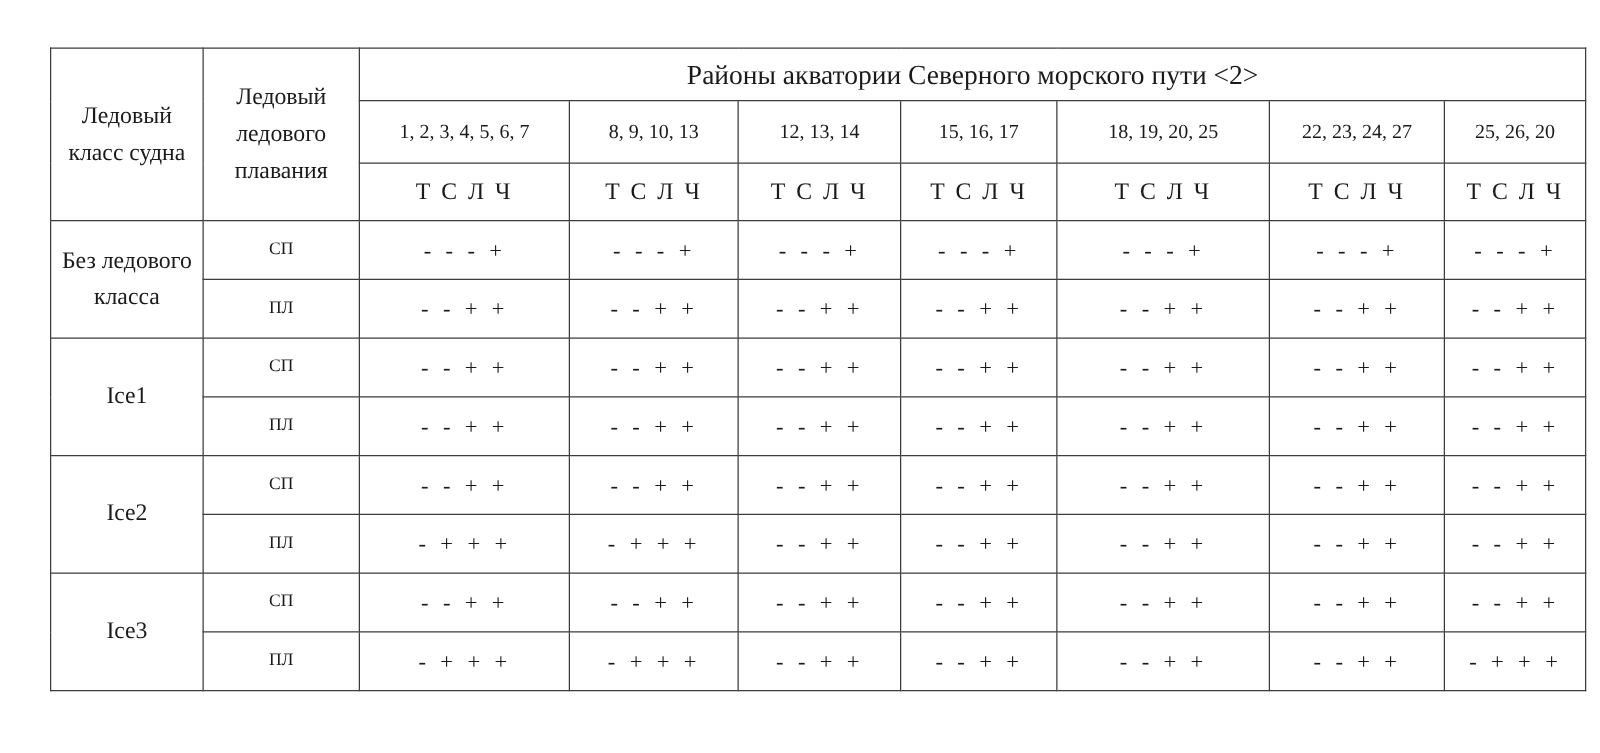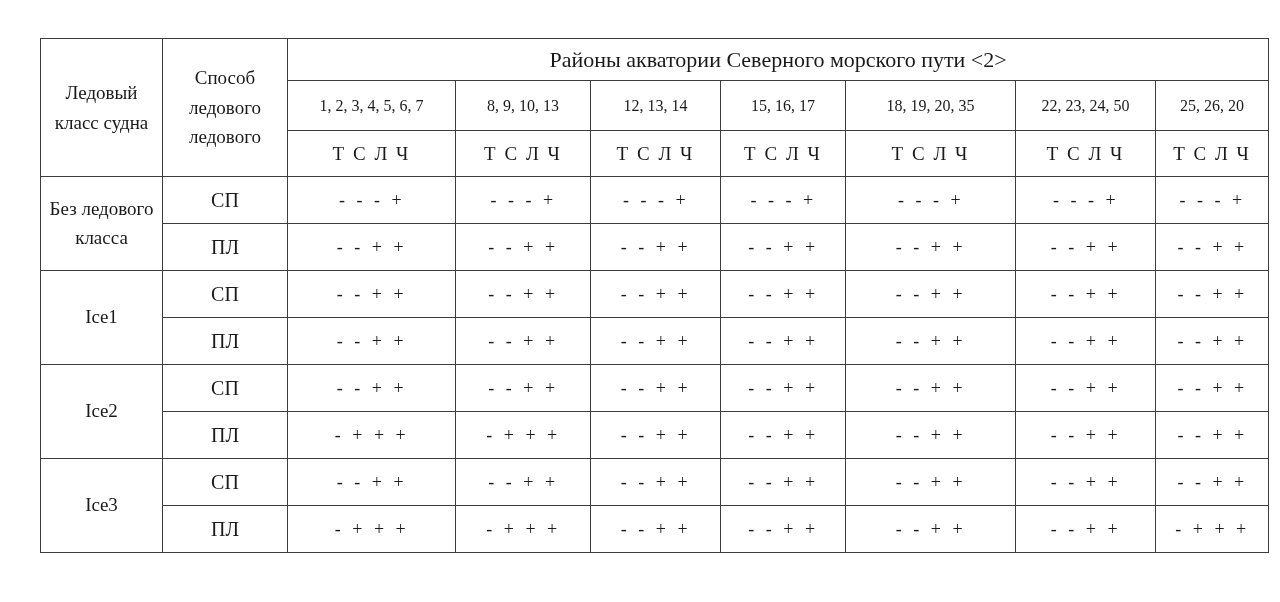--- a/index.html
+++ b/index.html
@@ -67,21 +67,21 @@
     letter-spacing: 2px;
   }
   td.ice-class-cell {
     text-align: left;
     vertical-align: top;
     padding: 7px 10px 4px 12px;
     font-size: 19px;
     line-height: 1.5;
   }
   td.method-cell {
-    font-size: 20px;
+    font-size: 14px;
     margin-left: 16px;
   }
   td.value-cell {
     font-size: 18px;
     letter-spacing: 2.5px;
     word-spacing: 2px;
   }
 </style>
 </head>
 <body>
@@ -95,30 +95,30 @@
         <col class="c-r2">
         <col class="c-r3">
         <col class="c-r4">
       <col class="c-r5">
         <col class="c-r6">
         <col class="c-r7">
     </colgroup>
     <thead>
       <tr class="group-header-row">
         <th rowspan="3" class="hdr-main">Ледовый класс судна</th>
-        <th rowspan="3" class="hdr-main">Способ ледового ледового</th>
+        <th rowspan="3" class="hdr-main">Ледовый ледового плавания</th>
         <th colspan="7" class="hdr-group">Районы акватории Северного морского пути &lt;2&gt;</th>
       </tr>
       <tr class="region-numbers-row">
         <th class="hdr-region">1, 2, 3, 4, 5, 6, 7</th>
         <th class="hdr-region">8, 9, 10, 13</th>
         <th class="hdr-region">12, 13, 14</th>
         <th class="hdr-region">15, 16, 17</th>
-        <th class="hdr-region">18, 19, 20, 35</th>
-        <th class="hdr-region">22, 23, 24, 50</th>
+        <th class="hdr-region">18, 19, 20, 25</th>
+        <th class="hdr-region">22, 23, 24, 27</th>
         <th class="hdr-region">25, 26, 20</th>
       </tr>
       <tr class="criteria-row">
         <th class="hdr-criteria">Т С Л Ч</th>
         <th class="hdr-criteria">Т С Л Ч</th>
         <th class="hdr-criteria">Т С Л Ч</th>
         <th class="hdr-criteria">Т С Л Ч</th>
         <th class="hdr-criteria">Т С Л Ч</th>
         <th class="hdr-criteria">Т С Л Ч</th>
         <th class="hdr-criteria">Т С Л Ч</th>

